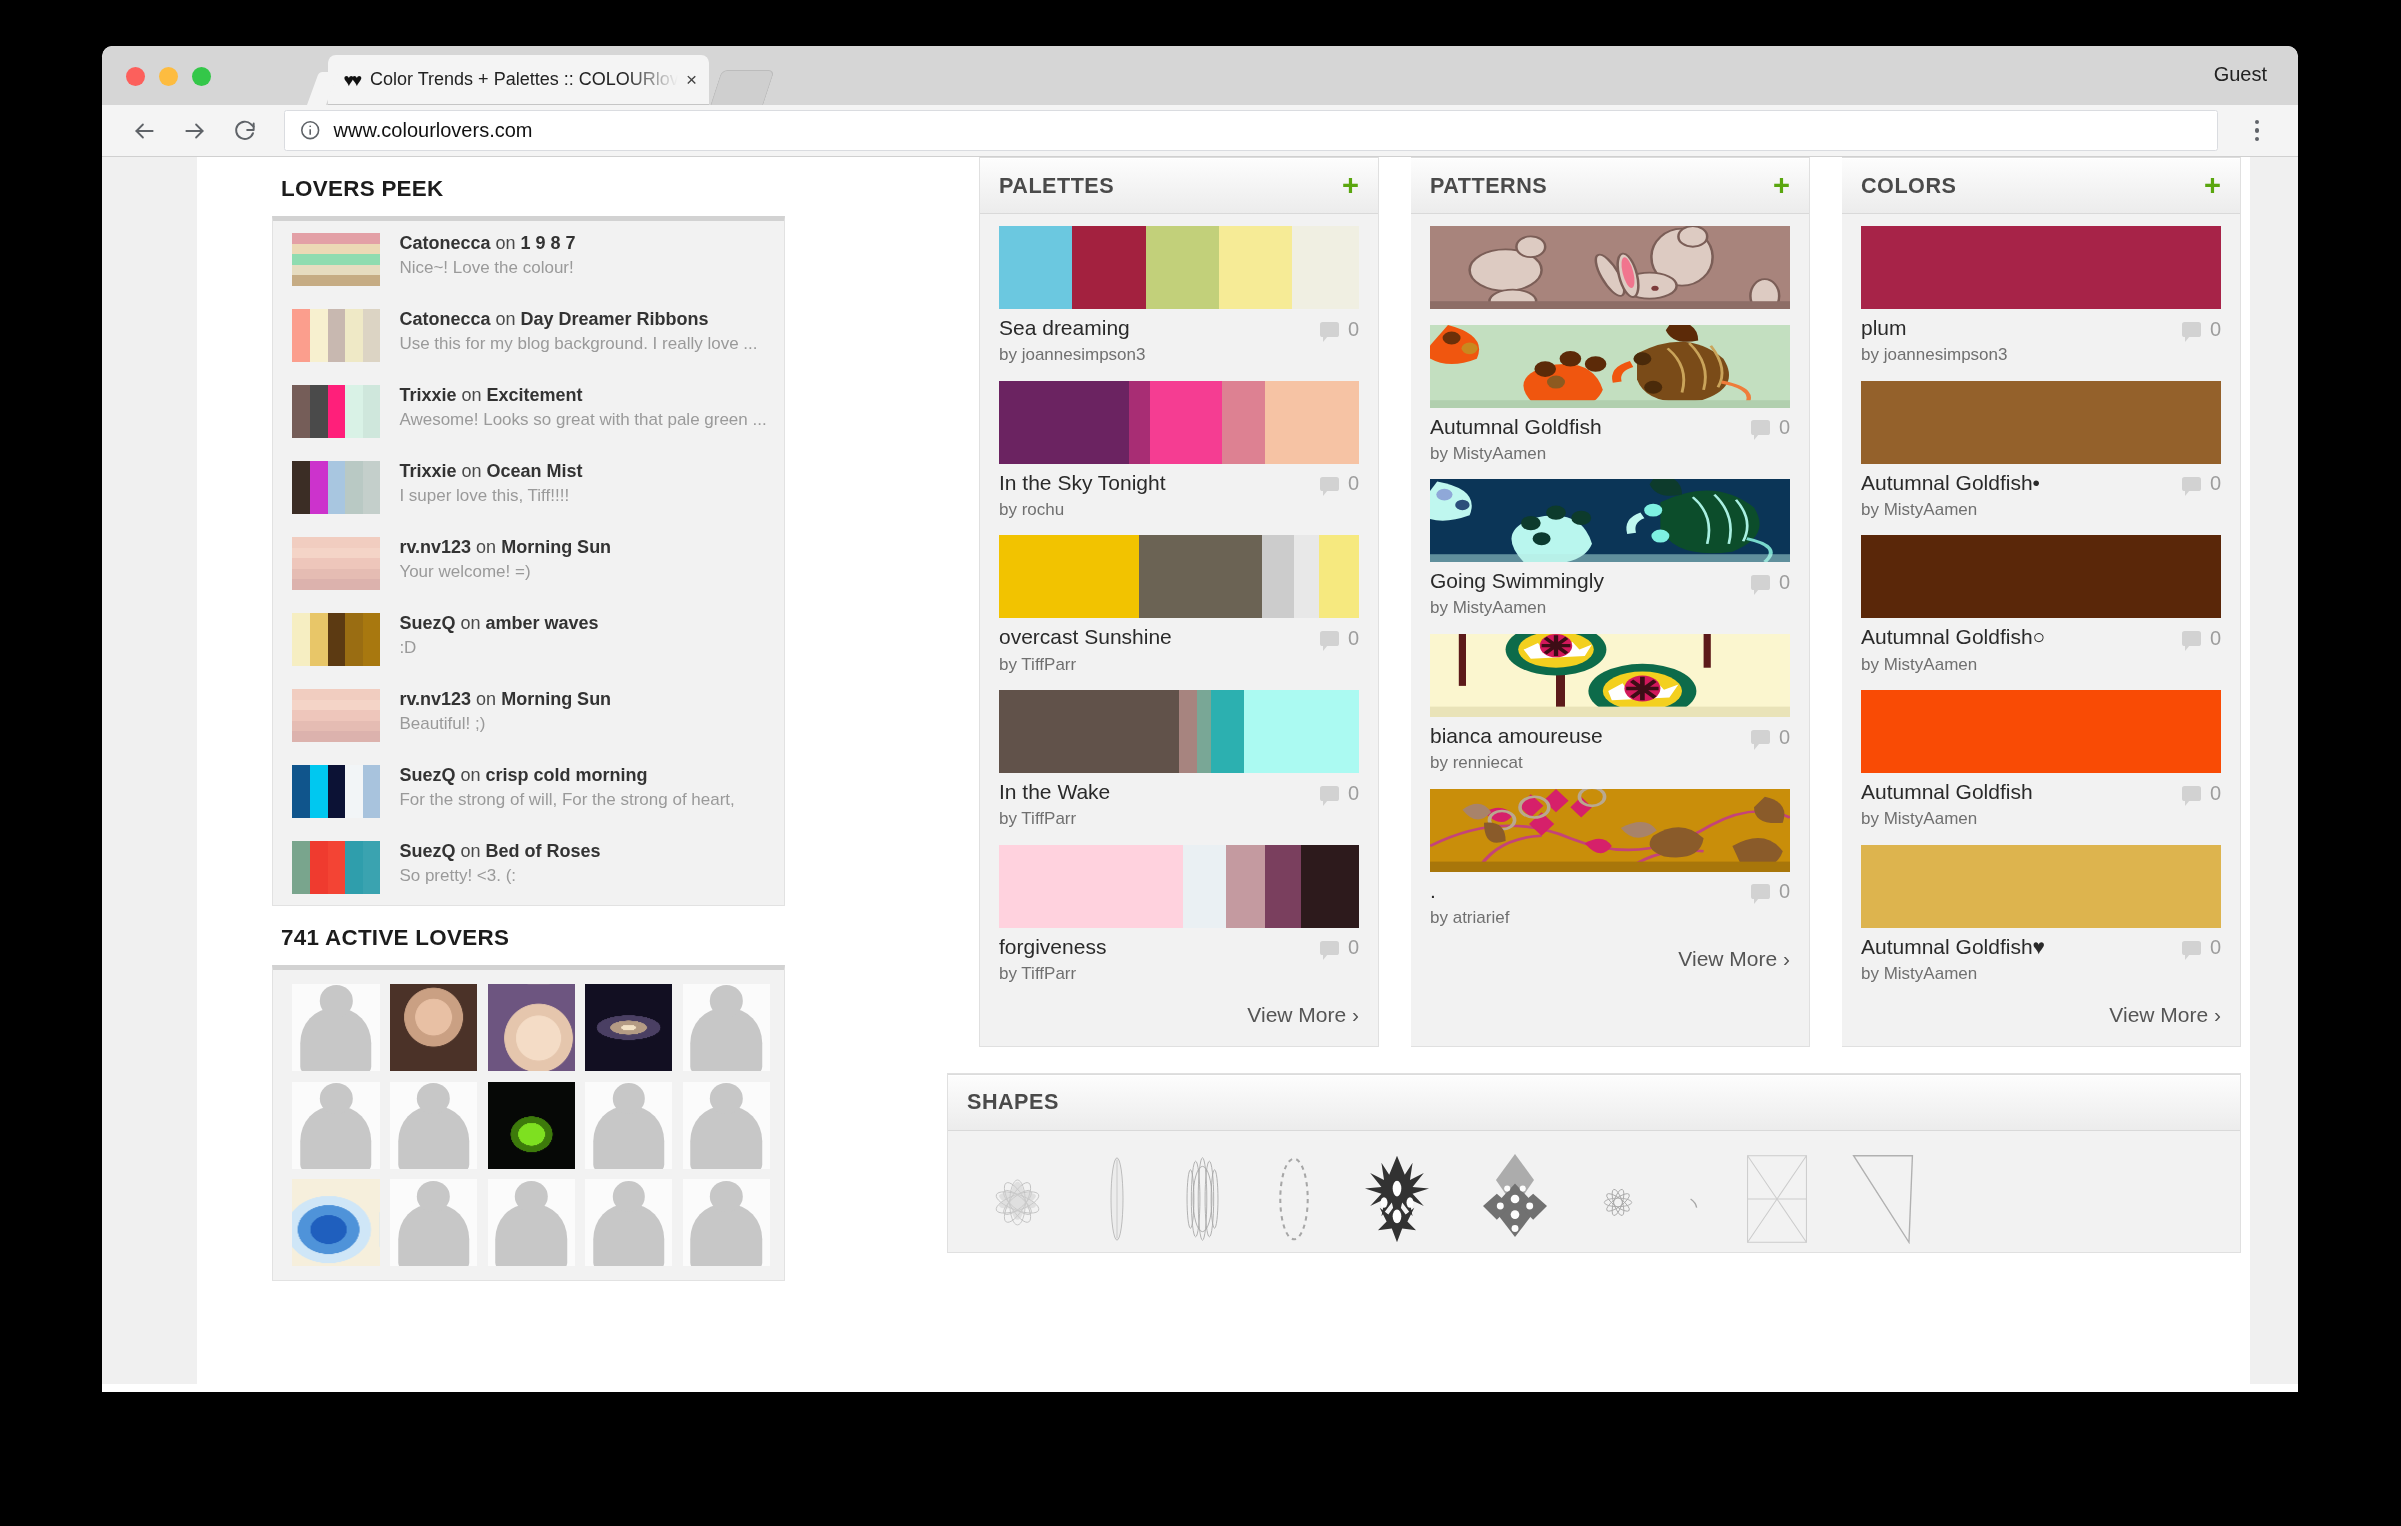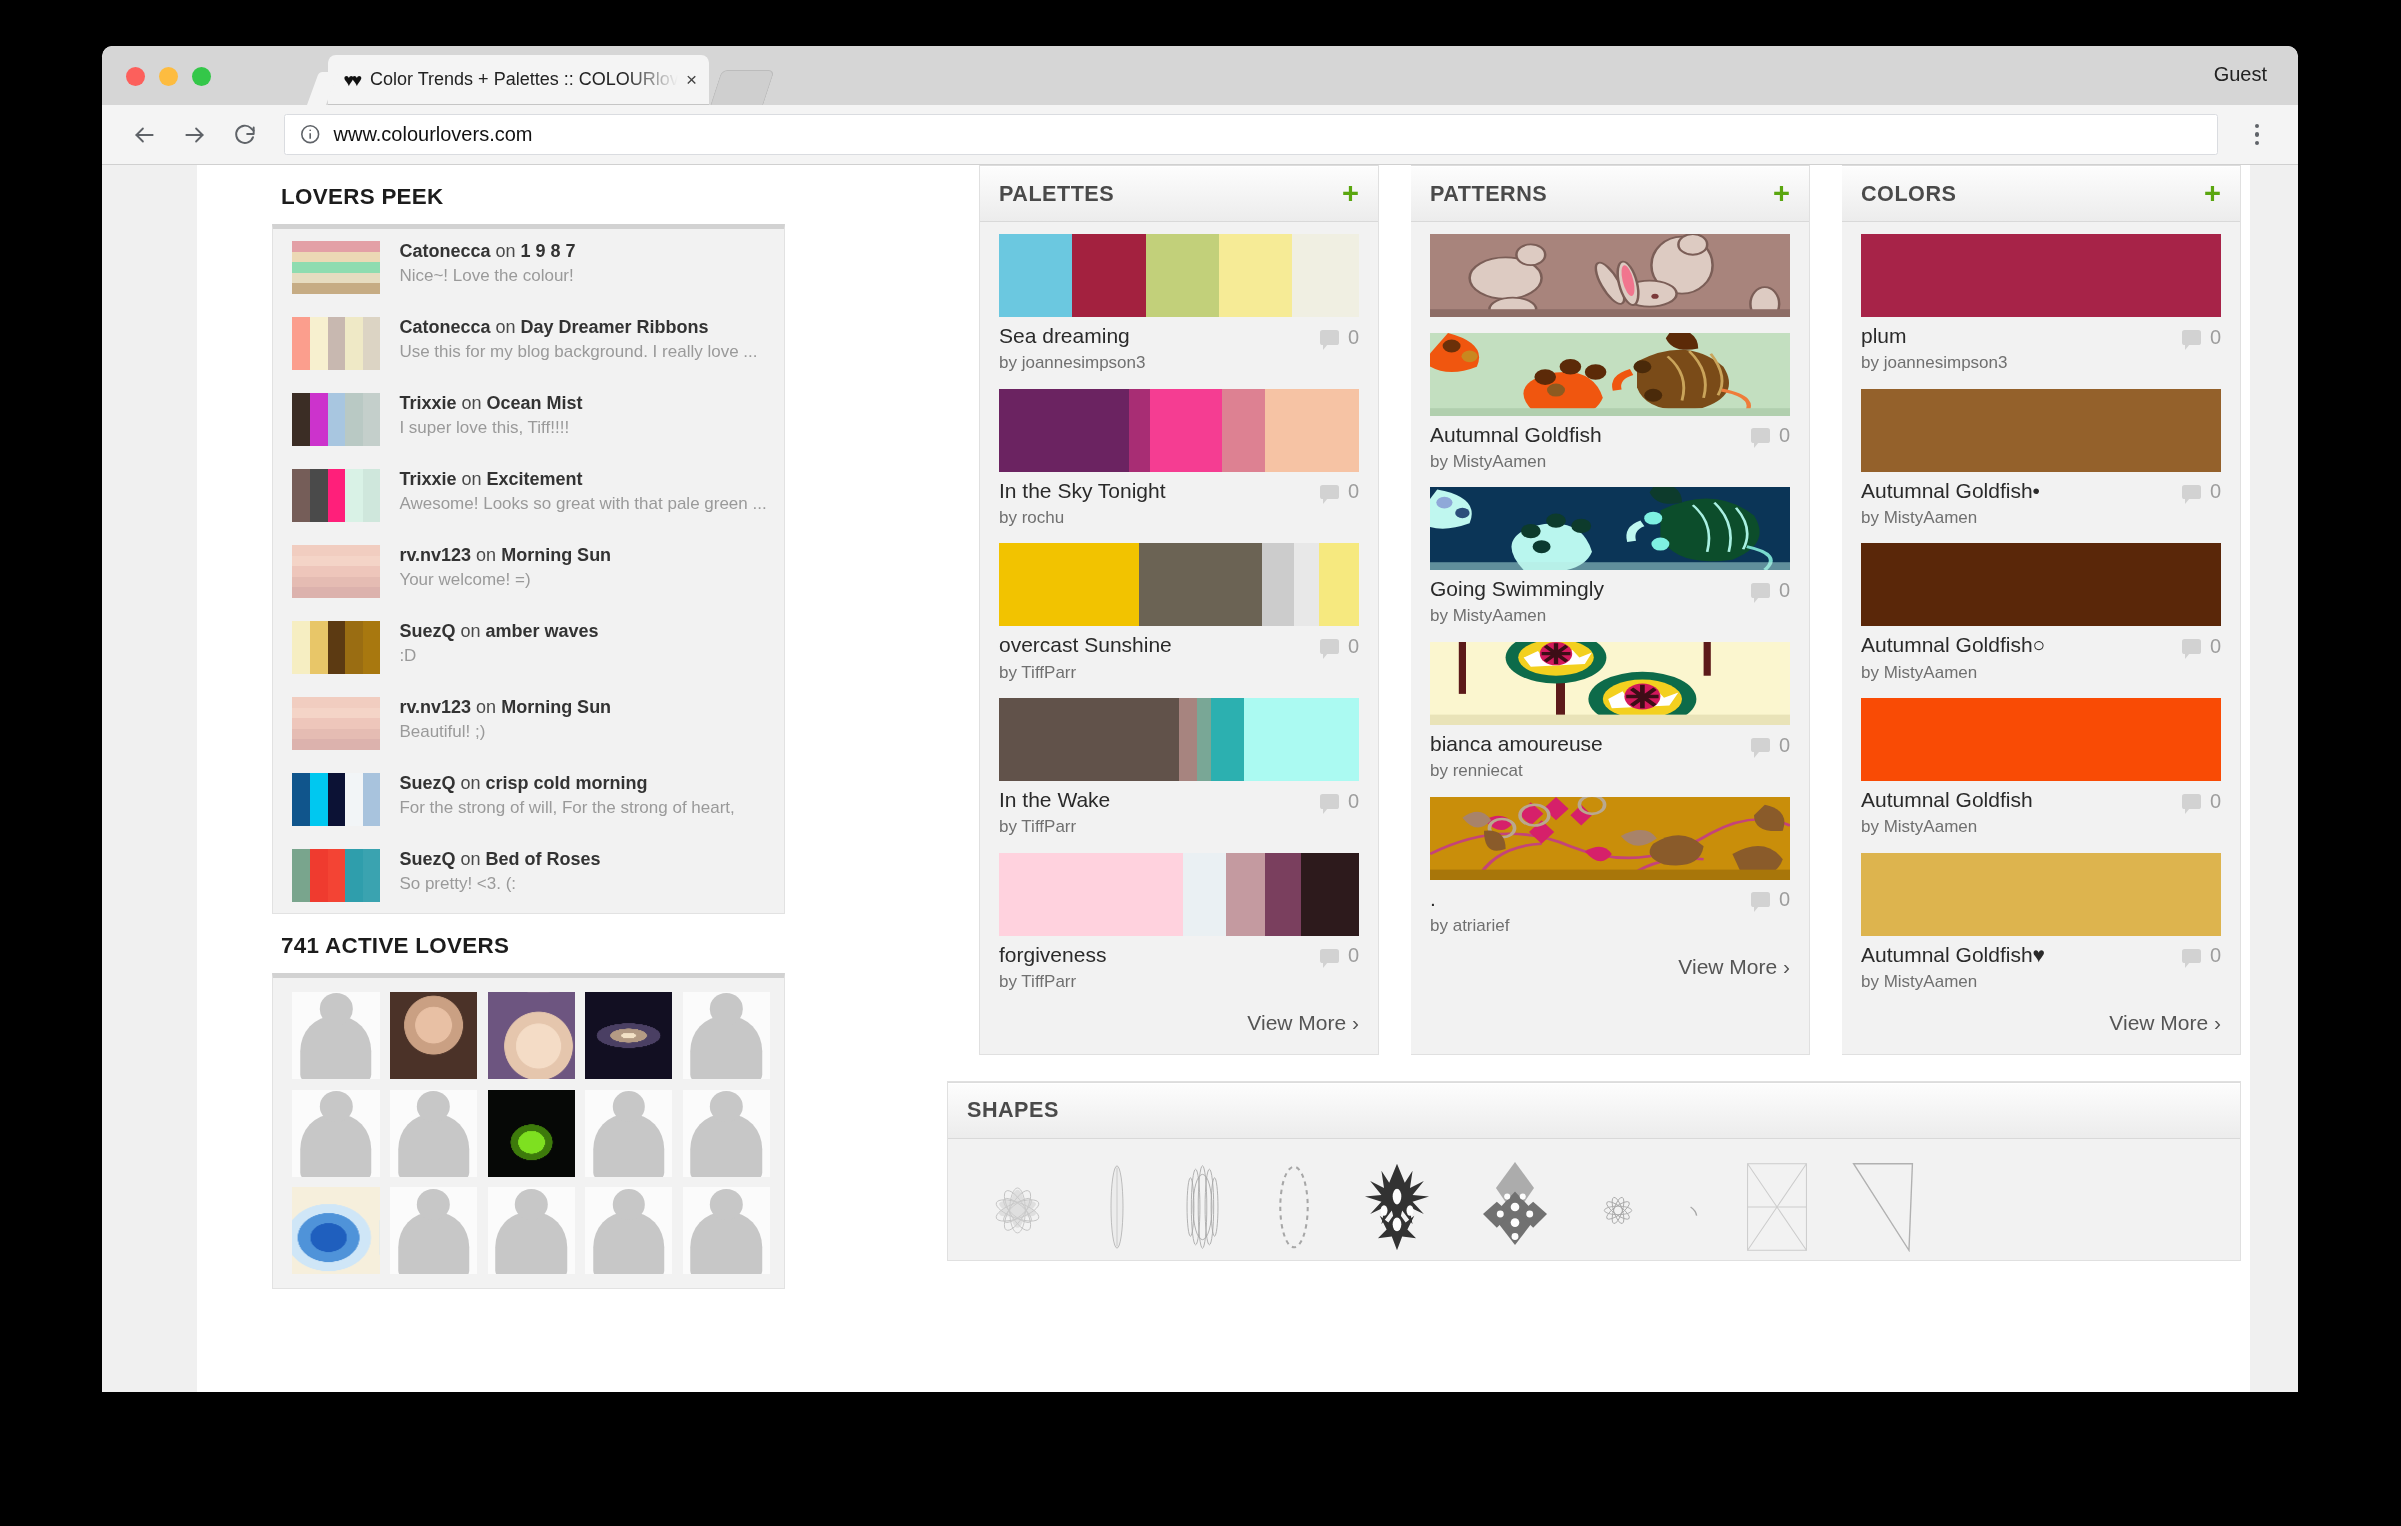--- a/index.html
+++ b/index.html
@@ -67,21 +67,21 @@
     border-bottom:none; border-radius: 6px 6px 0 0;
     transform: skewX(-18deg);
   }
   .guest-label {
     position:absolute; right: 31px; top: 17px;
     font-size: 20px; color:#222;
   }
 
   
   .toolbar {
-    height: 60px; background:#f4f4f4;
+    height: 52px; background:#f4f4f4;
     border-bottom: 0.9px solid #d0d0d0;
     display:flex; align-items:center; padding: 0 21px 0 22.4px;
   }
   .nav-btn {
     width: 40px; height: 40px; margin-right: 10.4px;
     display:flex; align-items:center; justify-content:center;
     color:#5f6368; cursor:pointer; flex:none;
   }
   .omnibox {
     flex:1; height: 41px; background:#fff;
@@ -314,42 +314,42 @@
               <span style="background: rgb(239, 233, 198);"></span>
               <span style="background: rgb(220, 212, 196);"></span>
             </div>
             <div class="peek-text">
               <div class="peek-line1"><span>Catonecca</span><span class="on"> on </span><span>Day Dreamer Ribbons</span></div>
               <div class="peek-line2">Use this for my blog background. I really love ...</div>
             </div>
           </div>
           <div class="peek-item">
             <div class="peek-thumb">
+              <span style="background: rgb(117, 93, 88);"></span>
+              <span style="background: rgb(74, 74, 74);"></span>
+              <span style="background: rgb(255, 31, 122);"></span>
+              <span style="background: rgb(217, 242, 230);"></span>
+              <span style="background: rgb(207, 231, 220);"></span>
+            </div>
+            <div class="peek-text">
+              <div class="peek-line1"><span>Trixxie</span><span class="on"> on </span><span>Excitement</span></div>
+              <div class="peek-line2">Awesome! Looks so great with that pale green ...</div>
+            </div>
+          </div>
+          <div class="peek-item">
+            <div class="peek-thumb">
               <span style="background: rgb(59, 45, 37);"></span>
               <span style="background: rgb(204, 51, 204);"></span>
               <span style="background: rgb(168, 198, 224);"></span>
               <span style="background: rgb(185, 201, 196);"></span>
               <span style="background: rgb(196, 207, 203);"></span>
             </div>
             <div class="peek-text">
               <div class="peek-line1"><span>Trixxie</span><span class="on"> on </span><span>Ocean Mist</span></div>
               <div class="peek-line2">I super love this, Tiff!!!!</div>
-            </div>
-          </div>
-          <div class="peek-item">
-            <div class="peek-thumb">
-              <span style="background: rgb(117, 93, 88);"></span>
-              <span style="background: rgb(74, 74, 74);"></span>
-              <span style="background: rgb(255, 31, 122);"></span>
-              <span style="background: rgb(217, 242, 230);"></span>
-              <span style="background: rgb(207, 231, 220);"></span>
-            </div>
-            <div class="peek-text">
-              <div class="peek-line1"><span>Trixxie</span><span class="on"> on </span><span>Excitement</span></div>
-              <div class="peek-line2">Awesome! Looks so great with that pale green ...</div>
             </div>
           </div>
           <div class="peek-item">
             <div class="peek-thumb rows">
               <span style="background: rgb(241, 205, 192);"></span>
               <span style="background: rgb(244, 212, 199);"></span>
               <span style="background: rgb(238, 198, 187);"></span>
               <span style="background: rgb(229, 188, 179);"></span>
               <span style="background: rgb(220, 178, 173);"></span>
             </div>

